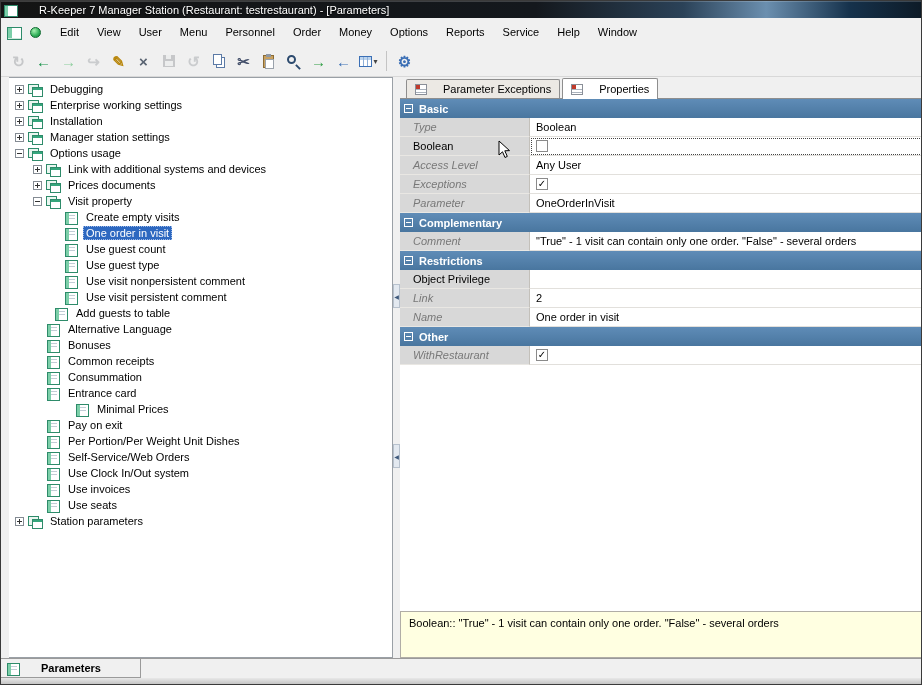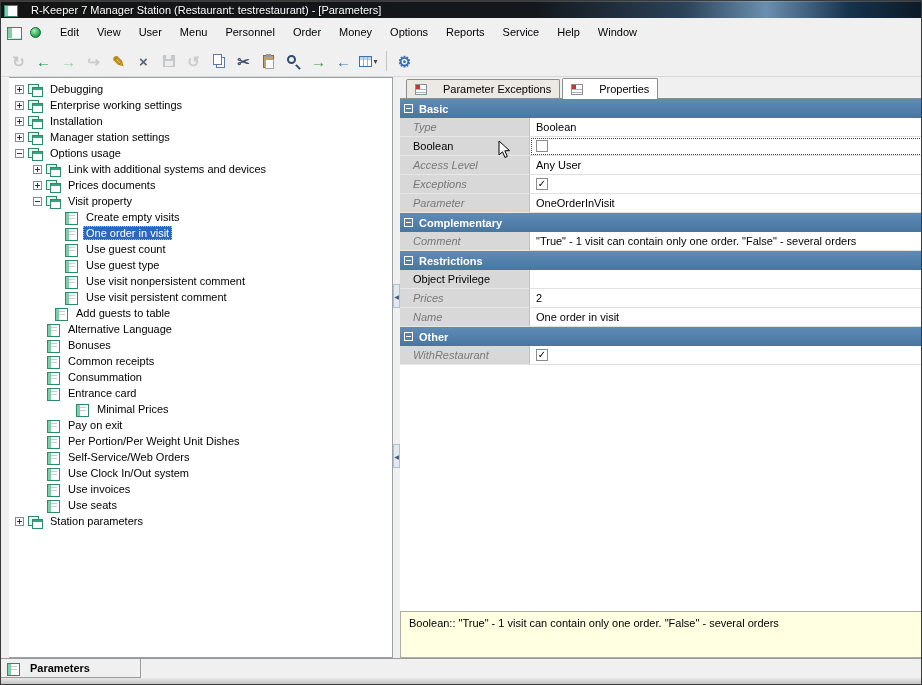--- a/index.html
+++ b/index.html
@@ -4,21 +4,21 @@
 <style>
   * { margin:0; padding:0; box-sizing:border-box; }
   body { font-family:"Liberation Sans", sans-serif; font-size:11px; color:#000; background:#fff; }
   .window { position:relative; width:922px; height:685px; background:#f0f0f0; overflow:hidden; border:1px solid #3a3a3a; }
 
   
   .titlebar { position:absolute; left:0; top:0; width:922px; height:17px;
     background:linear-gradient(90deg,#141414 0%,#14181d 58%,#2b4258 74%,#6b8faf 83%,#16324c 92%,#0d1a26 100%);
     box-shadow:inset 0 1px 0 rgba(255,255,255,.18);
     display:flex; align-items:center; color:#fff; }
-  .titlebar-text { padding-left:14px; white-space:nowrap; text-shadow:0 1px 1px #000; }
+  .titlebar-text { padding-left:22px; white-space:nowrap; text-shadow:0 1px 1px #000; }
   .app-icon { width:13px; height:12px; margin-left:3px; position:relative; flex:none; }
   .app-icon::before { content:""; position:absolute; left:0; top:1px; width:12px; height:10px; border:1px solid #2e8b6a; background:linear-gradient(90deg,#7ccfa9 3px,#fff 3px); }
 
   
   .menubar { position:absolute; left:0; top:17px; width:100%; height:28px; background:#f0f0f0; display:flex; align-items:center; }
   .mb-appicon { width:15px; height:13px; margin:0 4px 0 6px; position:relative; flex:none; }
   .mb-appicon::before { content:""; position:absolute; left:0; top:1px; width:13px; height:11px; border:1px solid #2e8b6a; background:linear-gradient(90deg,#7ccfa9 4px,#fff 4px); box-shadow:inset 0 -1px 0 #cfe9dd; }
   .mb-green-dot { width:11px; height:11px; border-radius:50%; margin:0 10px 0 4px; background:radial-gradient(circle at 35% 30%, #a8f0b2, #2fae57 60%, #157a38); border:1px solid #0f6b30; flex:none; }
   .menu-item { padding:4px 9px; cursor:default; }
 
@@ -83,21 +83,21 @@
   .prop-label { width:130px; flex:none; background:#d8d8d8; border-right:1px solid #c3c0ba; border-bottom:1px solid #e9e7e3; padding:3px 4px 0 13px; font-style:italic; color:#787878; white-space:nowrap; overflow:hidden; }
   .prop-label.editable { font-style:normal; color:#000; }
   .prop-value { flex:1; border-bottom:1px solid #e2e0dc; display:flex; align-items:center; gap:5px; padding:0 4px 0 6px; position:relative; white-space:nowrap; overflow:hidden; }
   .prop-value.focused { outline:1px dotted #444; outline-offset:-2px; }
   .checkbox { width:12px; height:12px; border:1px solid #8a8a8a; background:#fff; display:flex; align-items:center; justify-content:center; font-size:10px; line-height:10px; flex:none; }
 
   .info-panel { position:absolute; left:0; right:0; bottom:0; height:47px; background:#ffffe1; border:1px solid #b0ada6; padding:5px 8px; }
 
   
   .statusbar { position:absolute; left:0; top:657px; width:100%; height:20px; background:#f0f0f0; border-top:1px solid #9a9a9a; }
-  .status-tab { position:absolute; left:0; top:0; height:19px; width:140px; background:#f0f0f0; border-right:1px solid #9a9a9a; border-bottom:1px solid #9a9a9a; display:flex; align-items:center; gap:5px; padding-left:5px; font-weight:bold; cursor:default; }
+  .status-tab { position:absolute; left:0; top:0; height:19px; width:140px; background:#f0f0f0; border-right:1px solid #9a9a9a; border-bottom:1px solid #9a9a9a; display:flex; align-items:center; gap:16px; padding-left:5px; font-weight:bold; cursor:default; }
   .bottom-strip { position:absolute; left:0; top:677px; width:100%; height:8px; background:linear-gradient(#e8e8e8,#b9b9b9); }
 
   .cursor { position:absolute; left:497px; top:139px; z-index:50; pointer-events:none; }
 </style>
 </head>
 <body>
 
 <div class="window">
 
   <div class="titlebar">
@@ -387,21 +387,21 @@
           </div>
           <div class="sec-header">
             <span class="sec-toggle"></span>
             <span class="sec-title">Restrictions</span>
           </div>
           <div class="prop-row">
             <div class="prop-label editable">Object Privilege</div>
             <div class="prop-value"></div>
           </div>
           <div class="prop-row">
-            <div class="prop-label">Prices</div>
+            <div class="prop-label">Link</div>
             <div class="prop-value">
               <span class="val-text">2</span>
             </div>
           </div>
           <div class="prop-row">
             <div class="prop-label">Name</div>
             <div class="prop-value">
               <span class="val-text">One order in visit</span>
             </div>
           </div>

